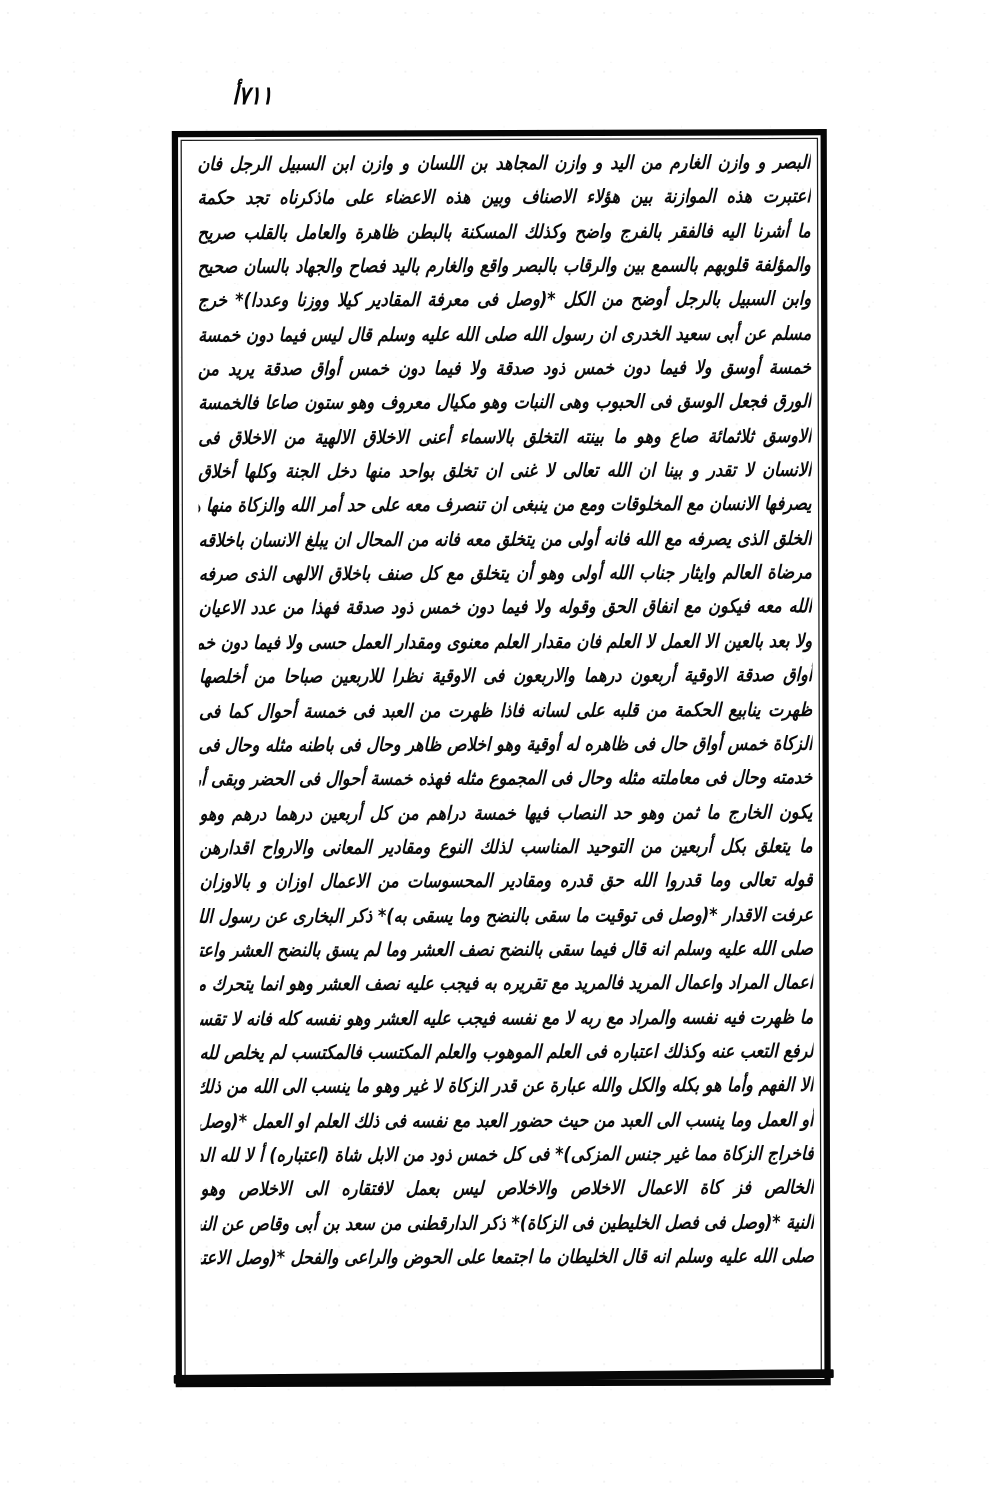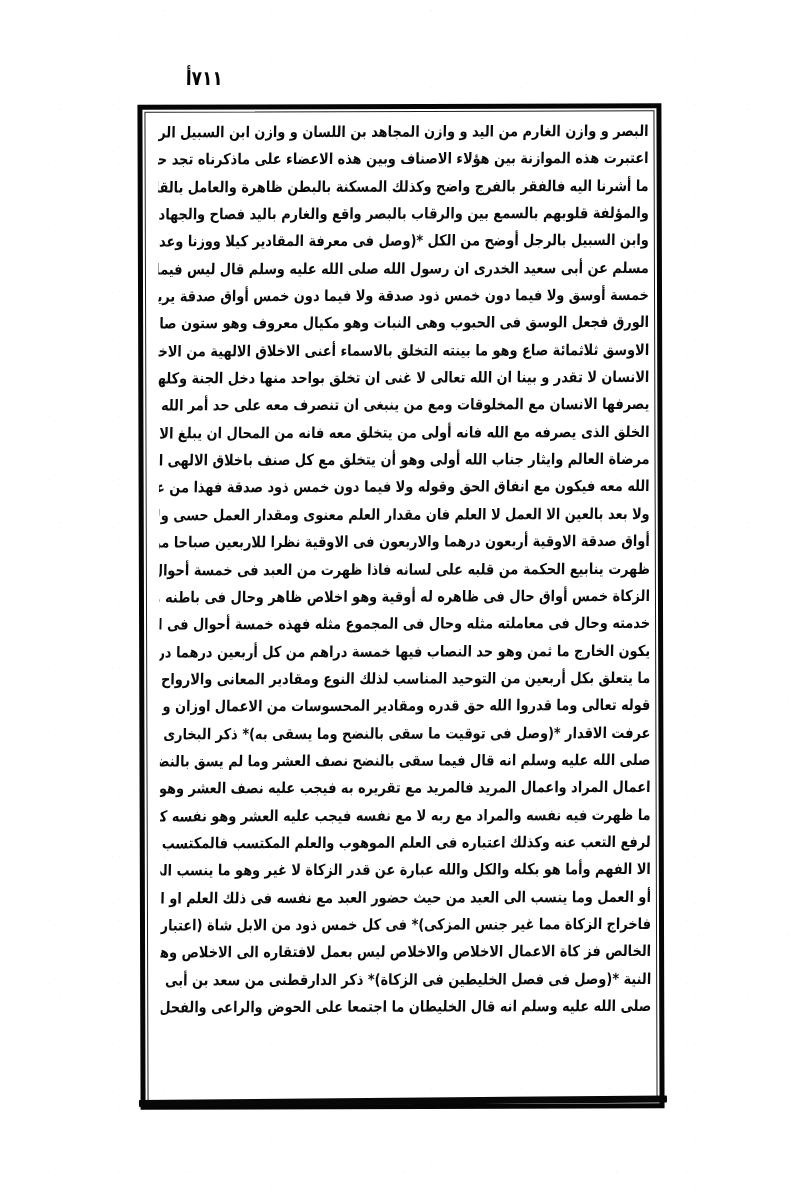--- a/index.html
+++ b/index.html
@@ -15,20 +15,21 @@
     overflow: hidden;
     font-family: "DejaVu Sans", sans-serif;
     -webkit-font-smoothing: none;
   }
 
   
   #scan-page {
     position: absolute;
     inset: 0;
     background: #ffffff;
+    font-style: italic;
   }
 
   
   #folio-number {
     position: absolute;
     top: 68px;
     left: 186px;
     width: 80px;
     text-align: left;
     font-family: "DejaVu Sans", sans-serif;

